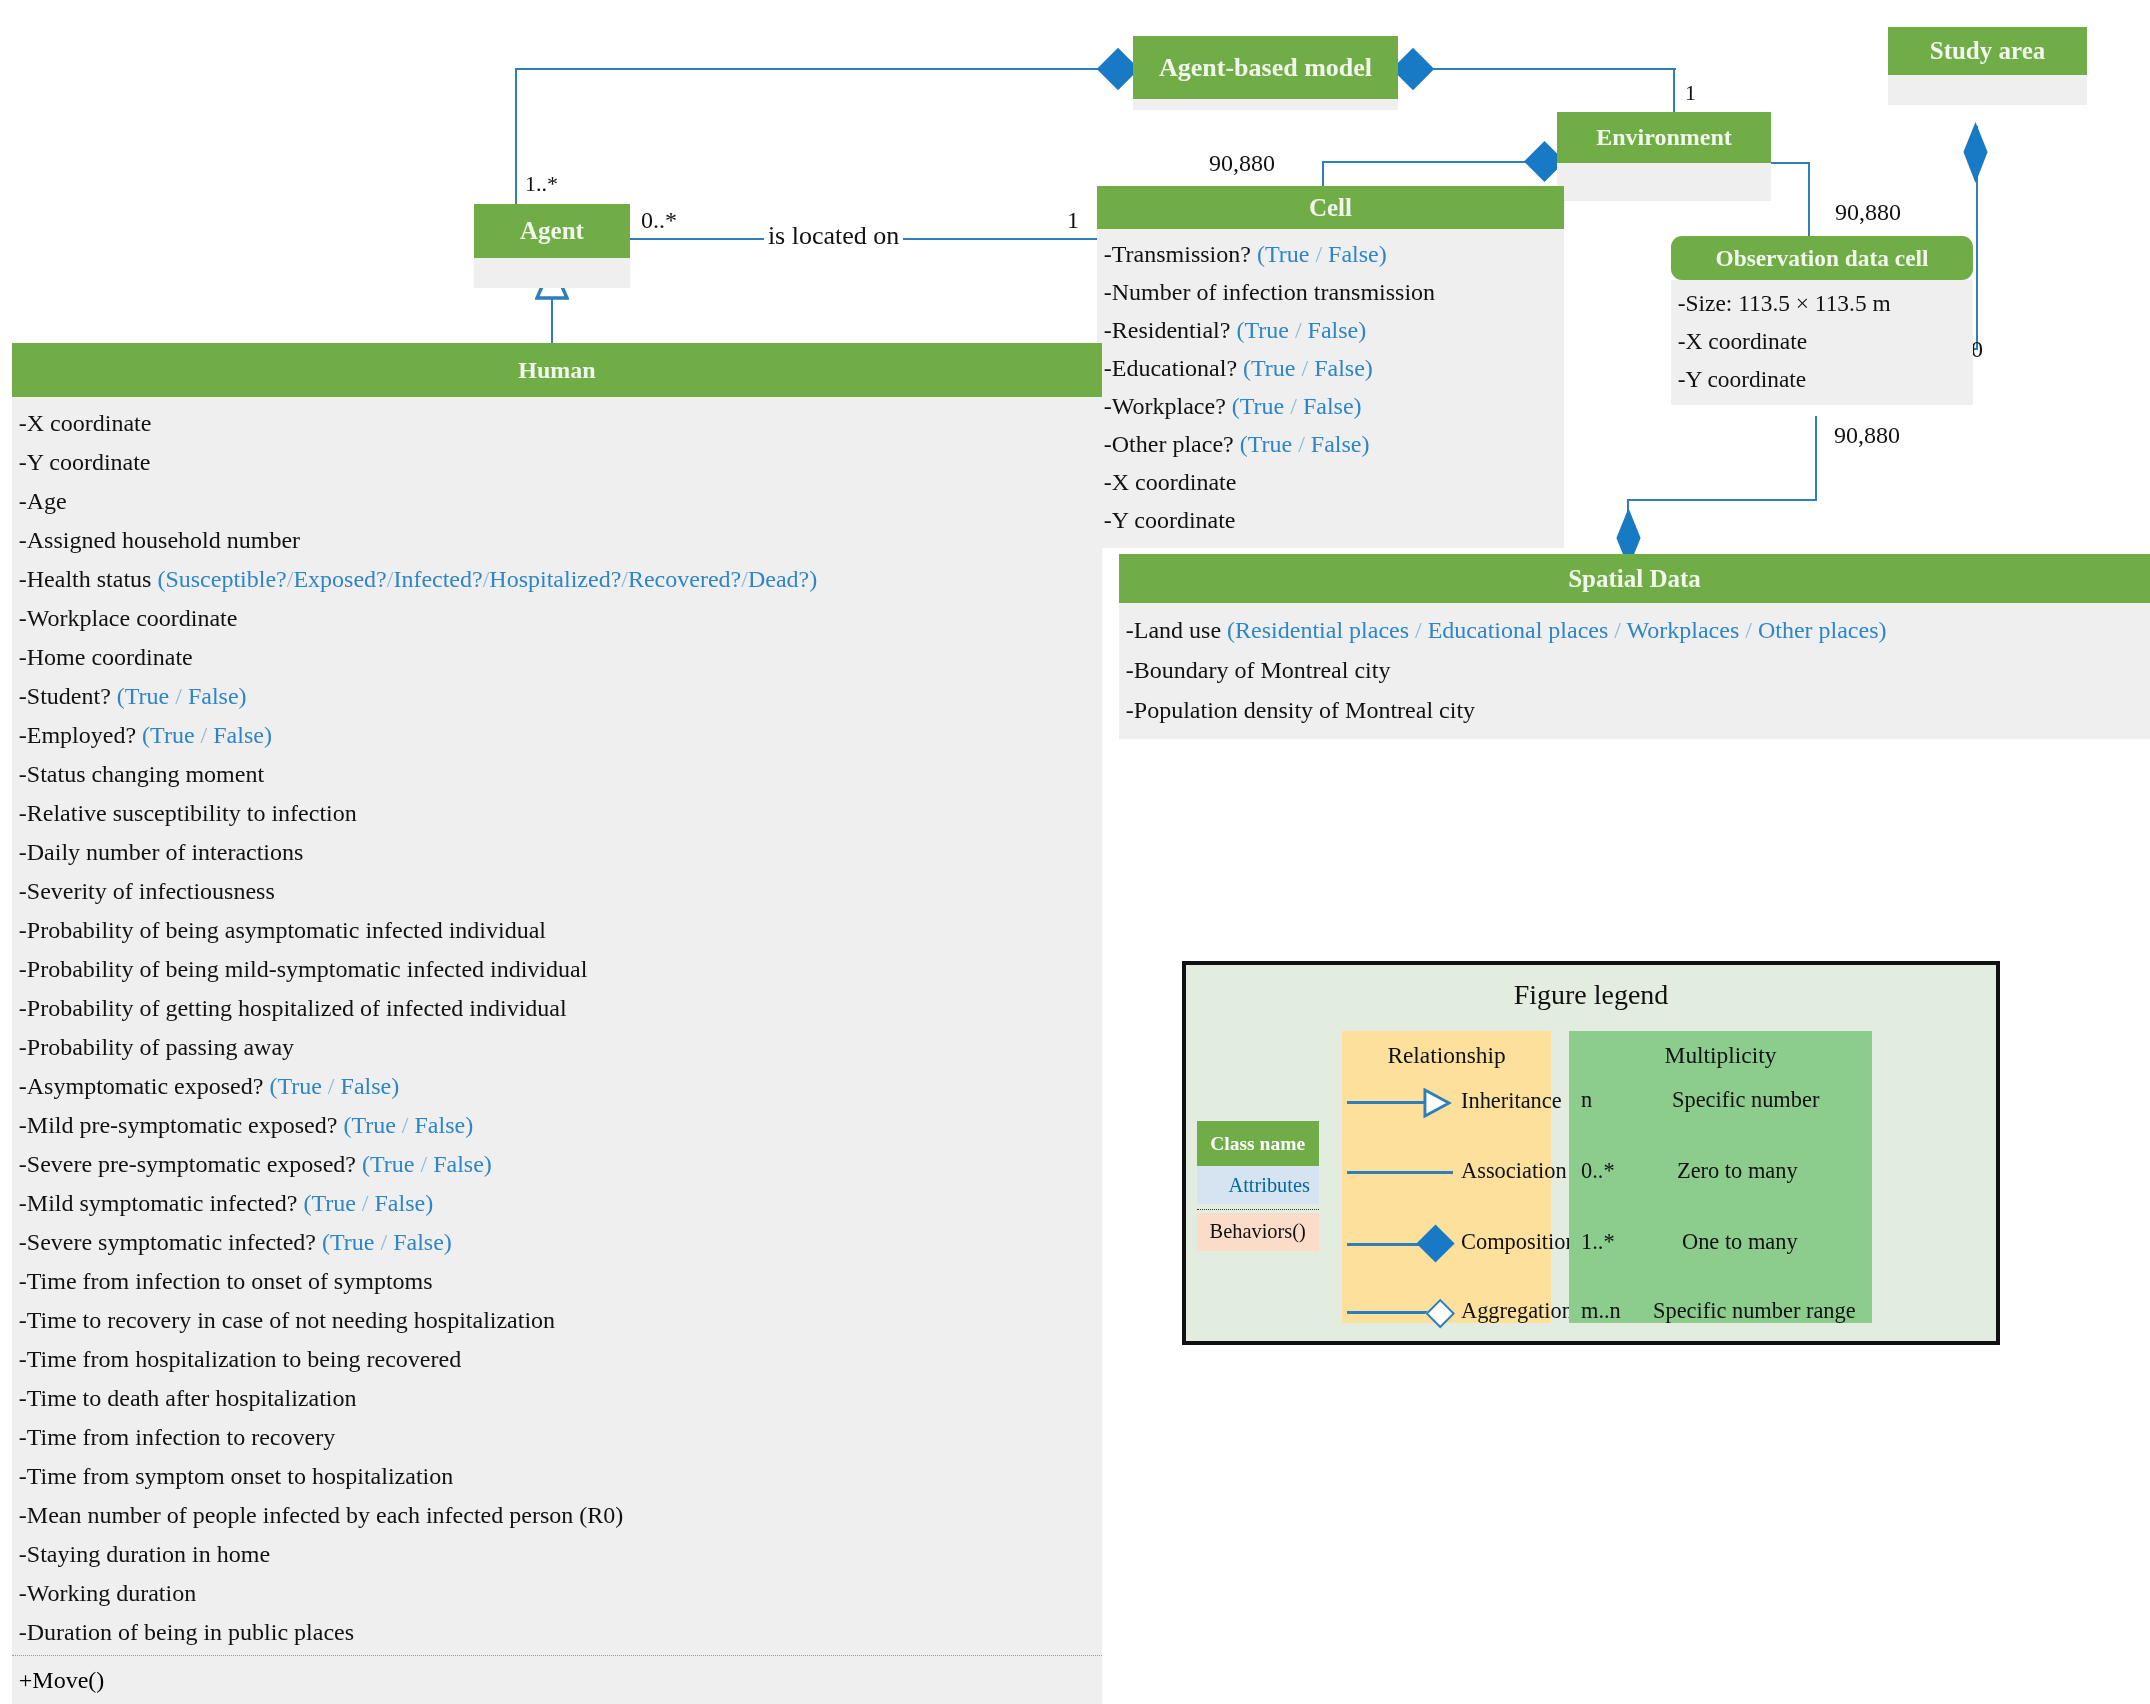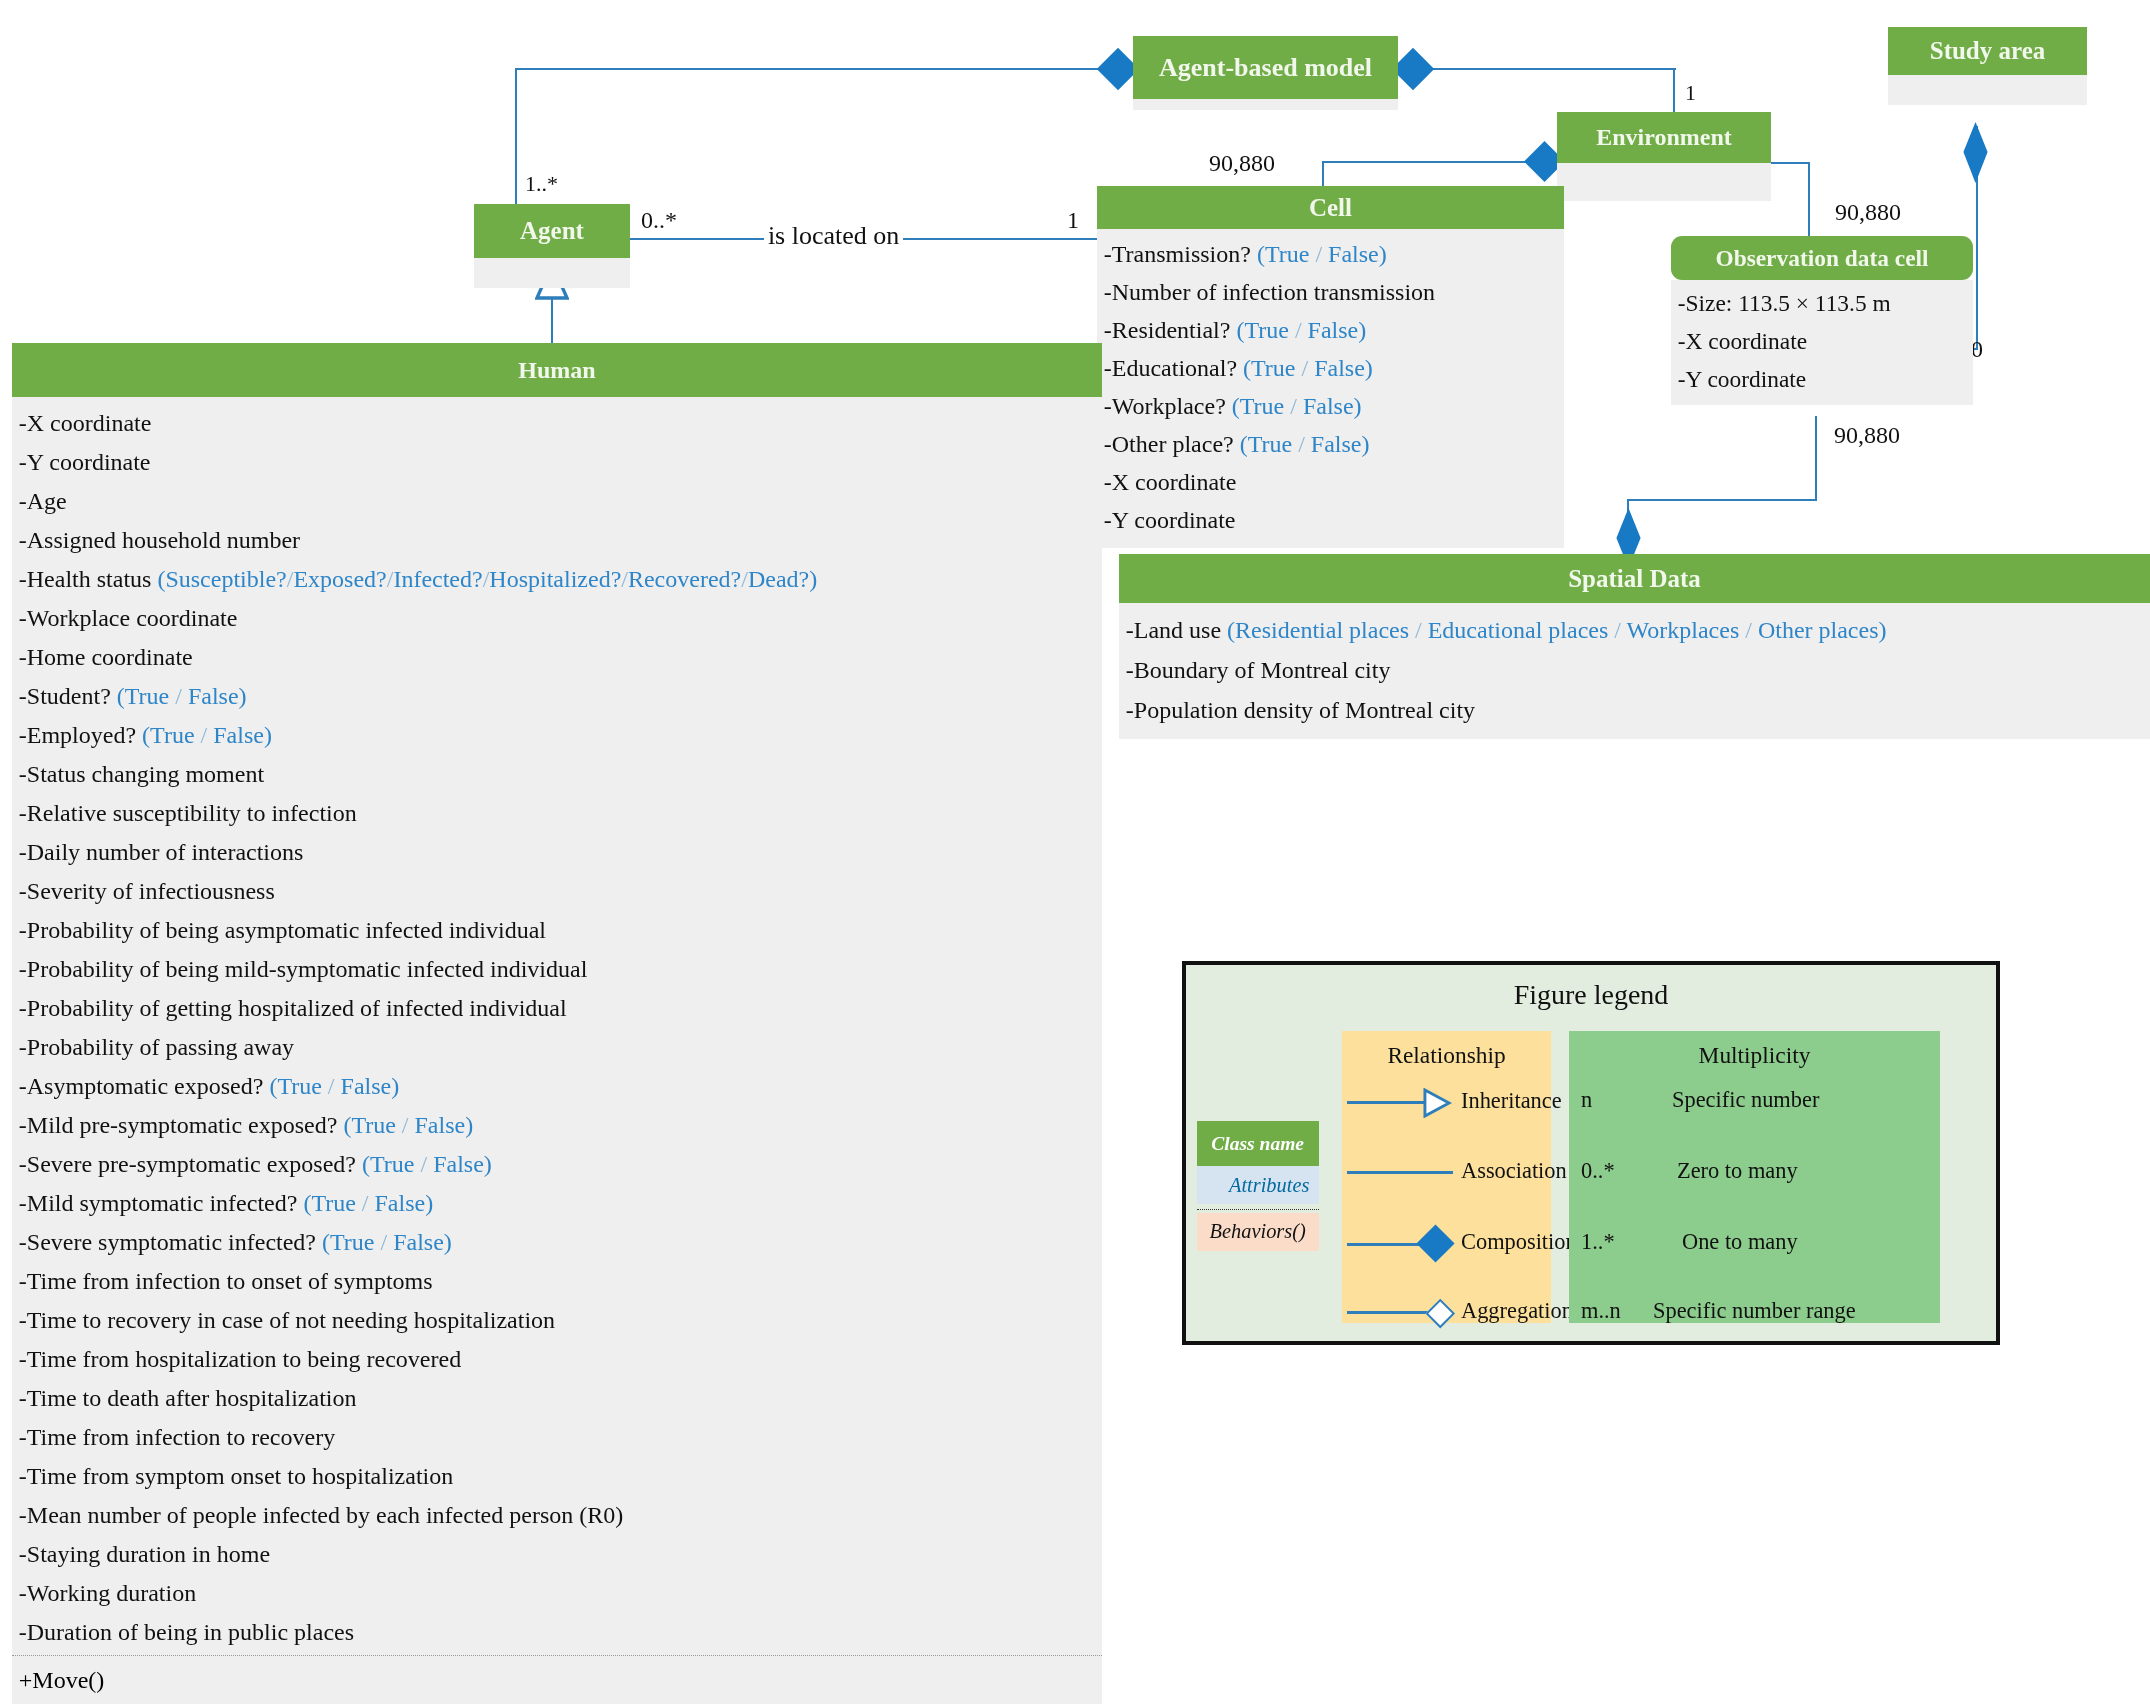--- a/index.html
+++ b/index.html
@@ -32,21 +32,21 @@
   
   #figure-legend{position:absolute;border:4.4px solid #111111;background:#E2EDDF;
                  box-sizing:border-box;}
   .lg-title{position:absolute;width:100%;text-align:center;color:#111;}
   .lg-panel{position:absolute;box-sizing:border-box;}
   .lg-panel-title{position:absolute;width:100%;text-align:center;color:#111;}
   .lg-rel{background:#FCE09B;}
   .lg-mul{background:#8CCC8C;}
   .lg-item{position:absolute;color:#111;white-space:nowrap;}
   .lg-line{position:absolute;background:#2E7EBB;height:2.9px;}
-  .lg-classbox{position:absolute;font-style:italic;}
+  .lg-classbox{position:absolute;}
   .lg-cn{background:#70AD47;color:#ffffff;font-weight:bold;text-align:center;
          display:flex;align-items:center;justify-content:center;box-sizing:border-box;}
   .lg-at{background:#D6E3F0;color:#0369a1;text-align:center;box-sizing:border-box;
          display:flex;align-items:center;justify-content:center;padding-left:23px;}
   .lg-dot{border-top:1.9px dotted #333;}
   .lg-bh{background:#FBDCC8;color:#111;text-align:center;box-sizing:border-box;
          display:flex;align-items:center;justify-content:center;}
 </style>
 </head>
 <body>
@@ -214,21 +214,21 @@
   <div class="lg-item" style="left:275px;top:193px;font-size:22.4px;">Association</div>
 
   <div class="lg-line" style="left:161px;top:278px;width:78px;"></div>
   <div class="diamond-f" style="left:236px;top:265px;width:27px;height:27px;"></div>
   <div class="lg-item" style="left:275px;top:264px;font-size:22.4px;">Composition</div>
 
   <div class="lg-line" style="left:161px;top:346px;width:88px;"></div>
   <div class="diamond-h" style="left:244px;top:338px;width:16.5px;height:16.5px;"></div>
   <div class="lg-item" style="left:275px;top:333px;font-size:22.4px;">Aggregation</div>
 
-  <div class="lg-panel lg-mul" style="left:383px;top:66px;width:371px;height:292px;">
+  <div class="lg-panel lg-mul" style="left:383px;top:66px;width:303px;height:292px;">
     <div class="lg-panel-title" style="left:0;top:10.7px;font-size:23.4px;">Multiplicity</div>
   </div>
 
   <div class="lg-item" style="left:395px;top:122px;font-size:22.4px;">n</div>
   <div class="lg-item" style="left:486px;top:122px;font-size:22.4px;">Specific number</div>
 
   <div class="lg-item" style="left:395px;top:193px;font-size:22.4px;">0..*</div>
   <div class="lg-item" style="left:491px;top:193px;font-size:22.4px;">Zero to many</div>
 
   <div class="lg-item" style="left:395px;top:264px;font-size:22.4px;">1..*</div>

